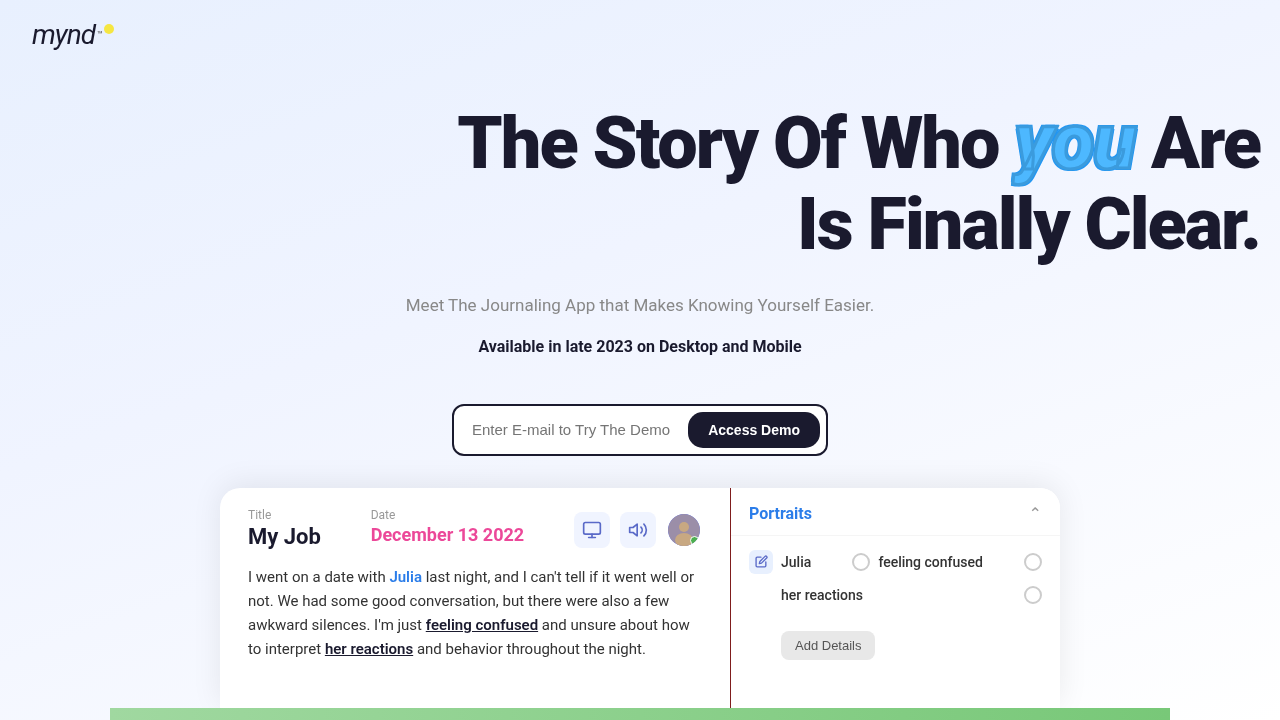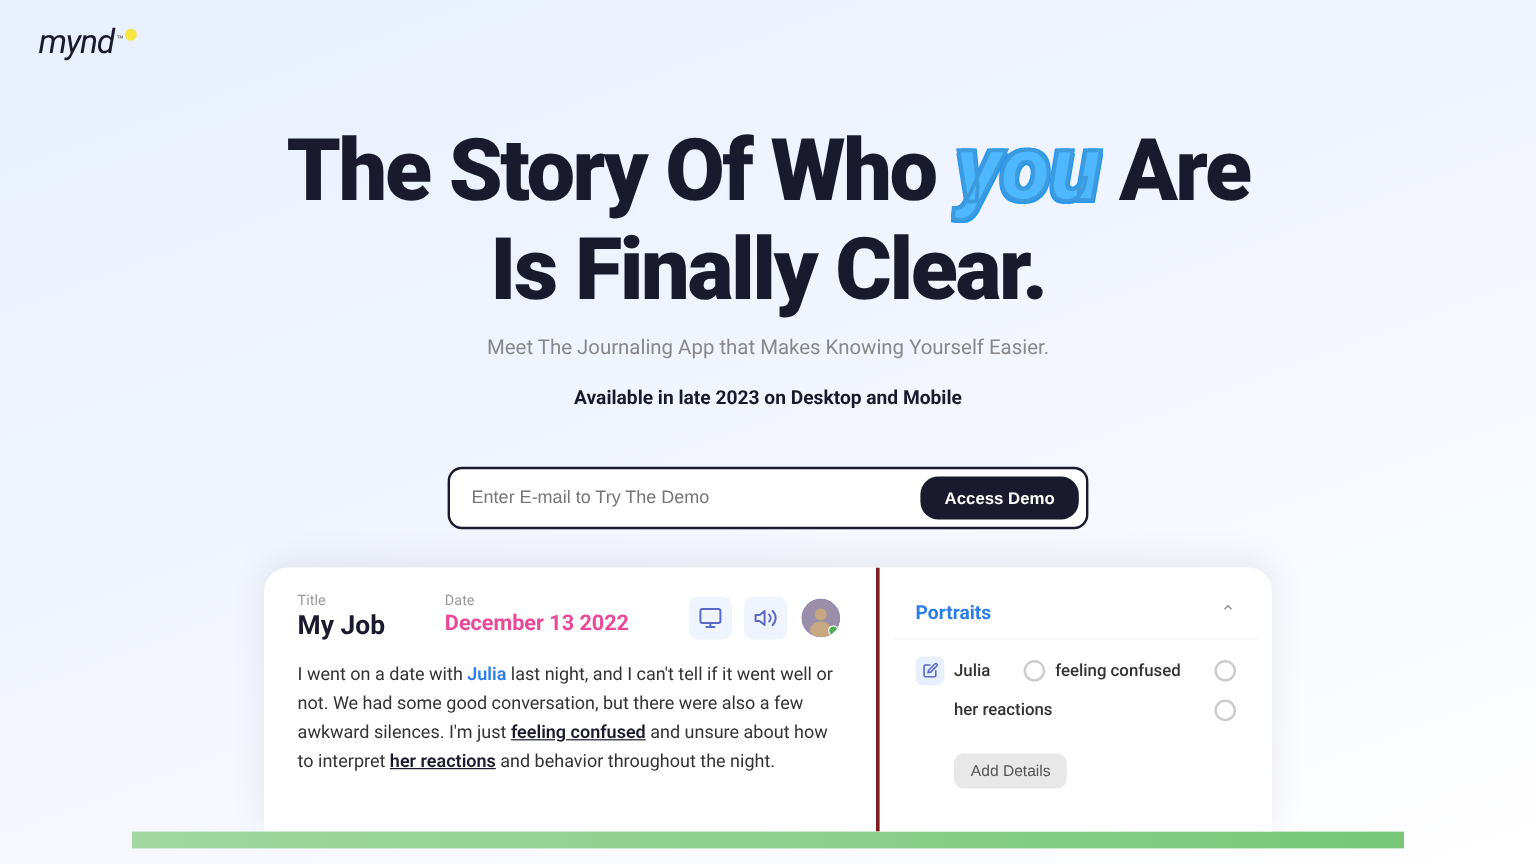--- a/index.html
+++ b/index.html
@@ -55,21 +55,22 @@
       text-align: center;
       padding: 30px 20px 20px;
     }
 
     .hero-title {
       font-size: 72px;
       font-weight: 900;
       color: #1a1a2e;
       line-height: 1.1;
       letter-spacing: -2px;
-      margin-bottom: 16px;
+      margin-bottom: 31px;
+      text-align: right;
     }
 
     .hero-title .you-word {
       color: #4db8ff;
       font-size: 78px;
       font-style: italic;
       letter-spacing: -1px;
       display: inline-block;
       position: relative;
       text-shadow: 
@@ -101,21 +102,21 @@
       margin-bottom: 32px;
     }
 
     .email-box {
       display: flex;
       align-items: center;
       background: white;
       border: 2px solid #1a1a2e;
       border-radius: 12px;
       padding: 6px 6px 6px 18px;
-      width: 534px;
+      width: 376px;
       gap: 8px;
     }
 
     .email-input {
       flex: 1;
       border: none;
       outline: none;
       font-size: 15px;
       color: #999;
       background: transparent;
@@ -238,22 +239,22 @@
     .demo-body .link-underline {
       color: #1a1a2e;
       font-weight: 600;
       text-decoration: underline;
     }
 
     
     .demo-right {
       width: 330px;
       background: white;
-      border-left: 3px solid #7f1d1d;
-      padding: 12px;
+      border-left: 1px solid #7f1d1d;
+      padding: 0;
     }
 
     .portraits-header {
       display: flex;
       align-items: center;
       justify-content: space-between;
       padding: 16px 18px 12px;
       border-bottom: 1px solid #f5f5f5;
     }
 

